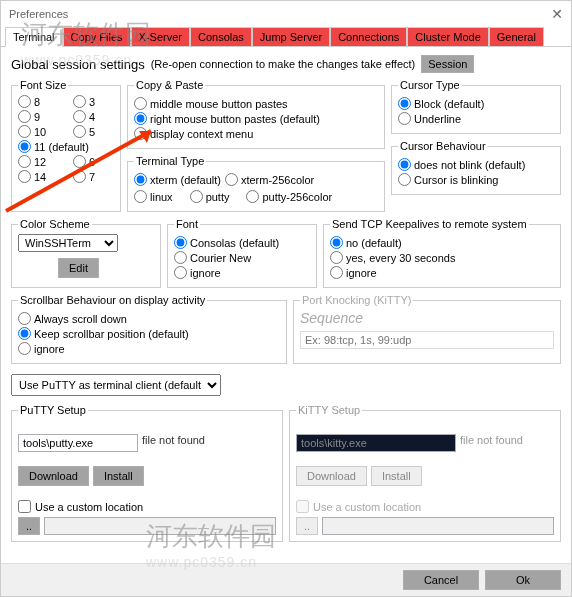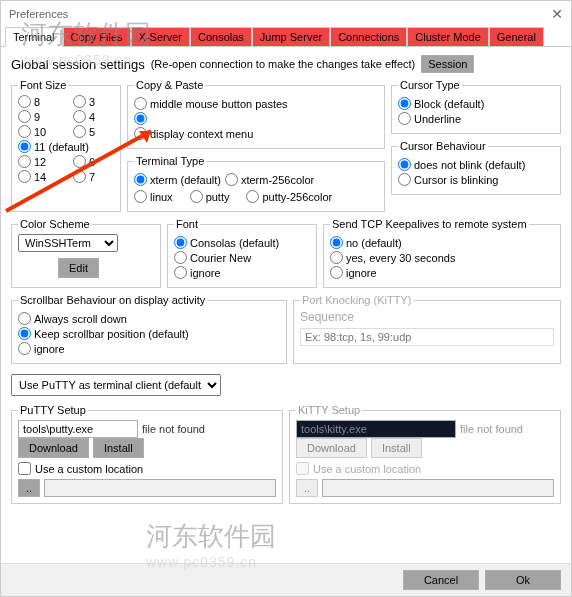--- a/index.html
+++ b/index.html
@@ -79,21 +79,21 @@
     border: 1px solid #abadb3;
   }
   select {
     font-family: inherit;
     font-size: 11px;
     padding: 1px 2px;
   }
   .big-select { width: 210px; padding: 3px; margin: 4px 0; }
   .setup-row { display: flex; gap: 6px; margin-top: 4px; align-items: flex-start; }
   .setup-row fieldset { flex: 1; }
-  .setup-in { display: flex; align-items: center; gap: 4px; margin: 0 0; }
+  .setup-in { display: flex; align-items: flex-start; gap: 4px; margin: 14px 0; }
   .setup-in input[type=text] { width: 120px; }
   .setup-in .hint { color: #333; }
   .setup-right .setup-in input[type=text] { width: 160px; background: #0f172a; color: #888; }
   .setup-right .hint { color: #999; }
   .setup-right .btn { background: #eee; color: #888; border-color: #ccc; }
   .chk { display: flex; align-items: center; gap: 4px; margin: 4px 0; }
   .path-row { display: flex; align-items: center; gap: 4px; }
   .path-row .dotbtn { width: 22px; padding: 2px 0; }
   .path-row input[type=text] { flex: 1; background: #f0f0f0; }
   .btns {
@@ -102,21 +102,21 @@
     gap: 6px;
     padding: 6px 10px;
     border-top: 1px solid #ddd;
     position: absolute;
     bottom: 0; left: 0; right: 0;
     background: #f0f0f0;
   }
   .btns button { width: 76px; }
   .port-knocking { flex: 1; }
   .port-knocking legend { color: #aaa; }
-  .port-knocking .tl { color: #aaa; font-size: 12px; line-height: 1.2; }
+  .port-knocking .tl { color: #aaa; font-size: 14px; line-height: 1.2; font-style: italic; }
   .port-knocking input { width: 100%; margin-top: 4px; color: #aaa; border-color: #ddd; }
   .arrow {
     position: absolute;
     pointer-events: none;
     z-index: 50;
   }
   .watermark {
     position: absolute;
     pointer-events: none;
     opacity: 0.55;
@@ -212,20 +212,21 @@
 
     <div style="display:flex;flex-direction:column;gap:6px;flex:1;">
       <fieldset class="vlist">
         <legend>Copy &amp; Paste</legend>
         <label class="ropt">
             <input type="radio" name="cp" style="">
             <span>middle mouse button pastes</span>
           </label>
         <label class="ropt">
             <input type="radio" name="cp" checked="" style="">
+            <span>right mouse button pastes (default)</span>
           </label>
         <label class="ropt">
             <input type="radio" name="cp" style="">
             <span>display context menu</span>
           </label>
       </fieldset>
       <fieldset class="vlist">
         <legend>Terminal Type</legend>
         <div style="display:flex;gap:4px;flex-wrap:wrap;">
           <label class="ropt">

